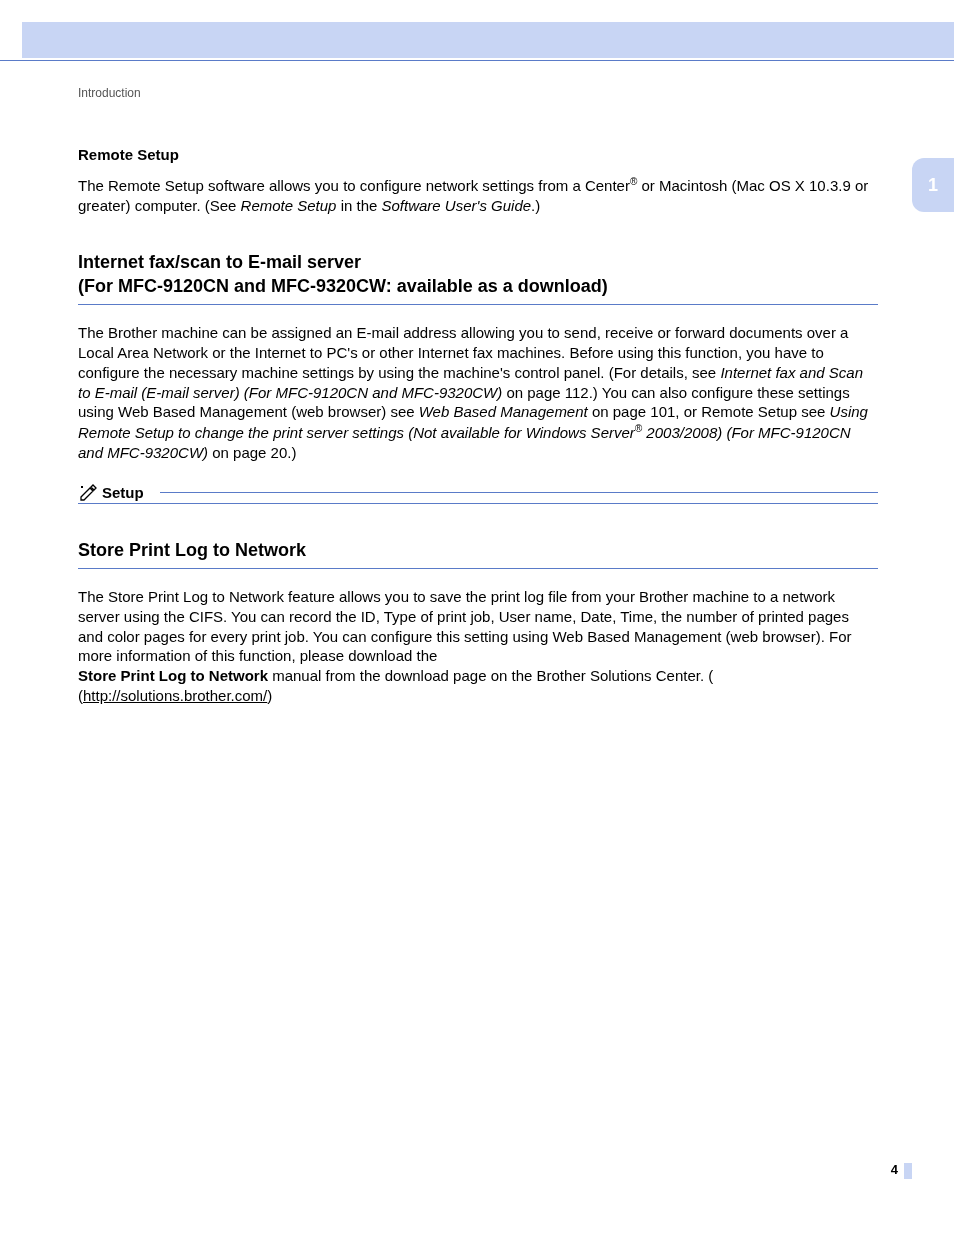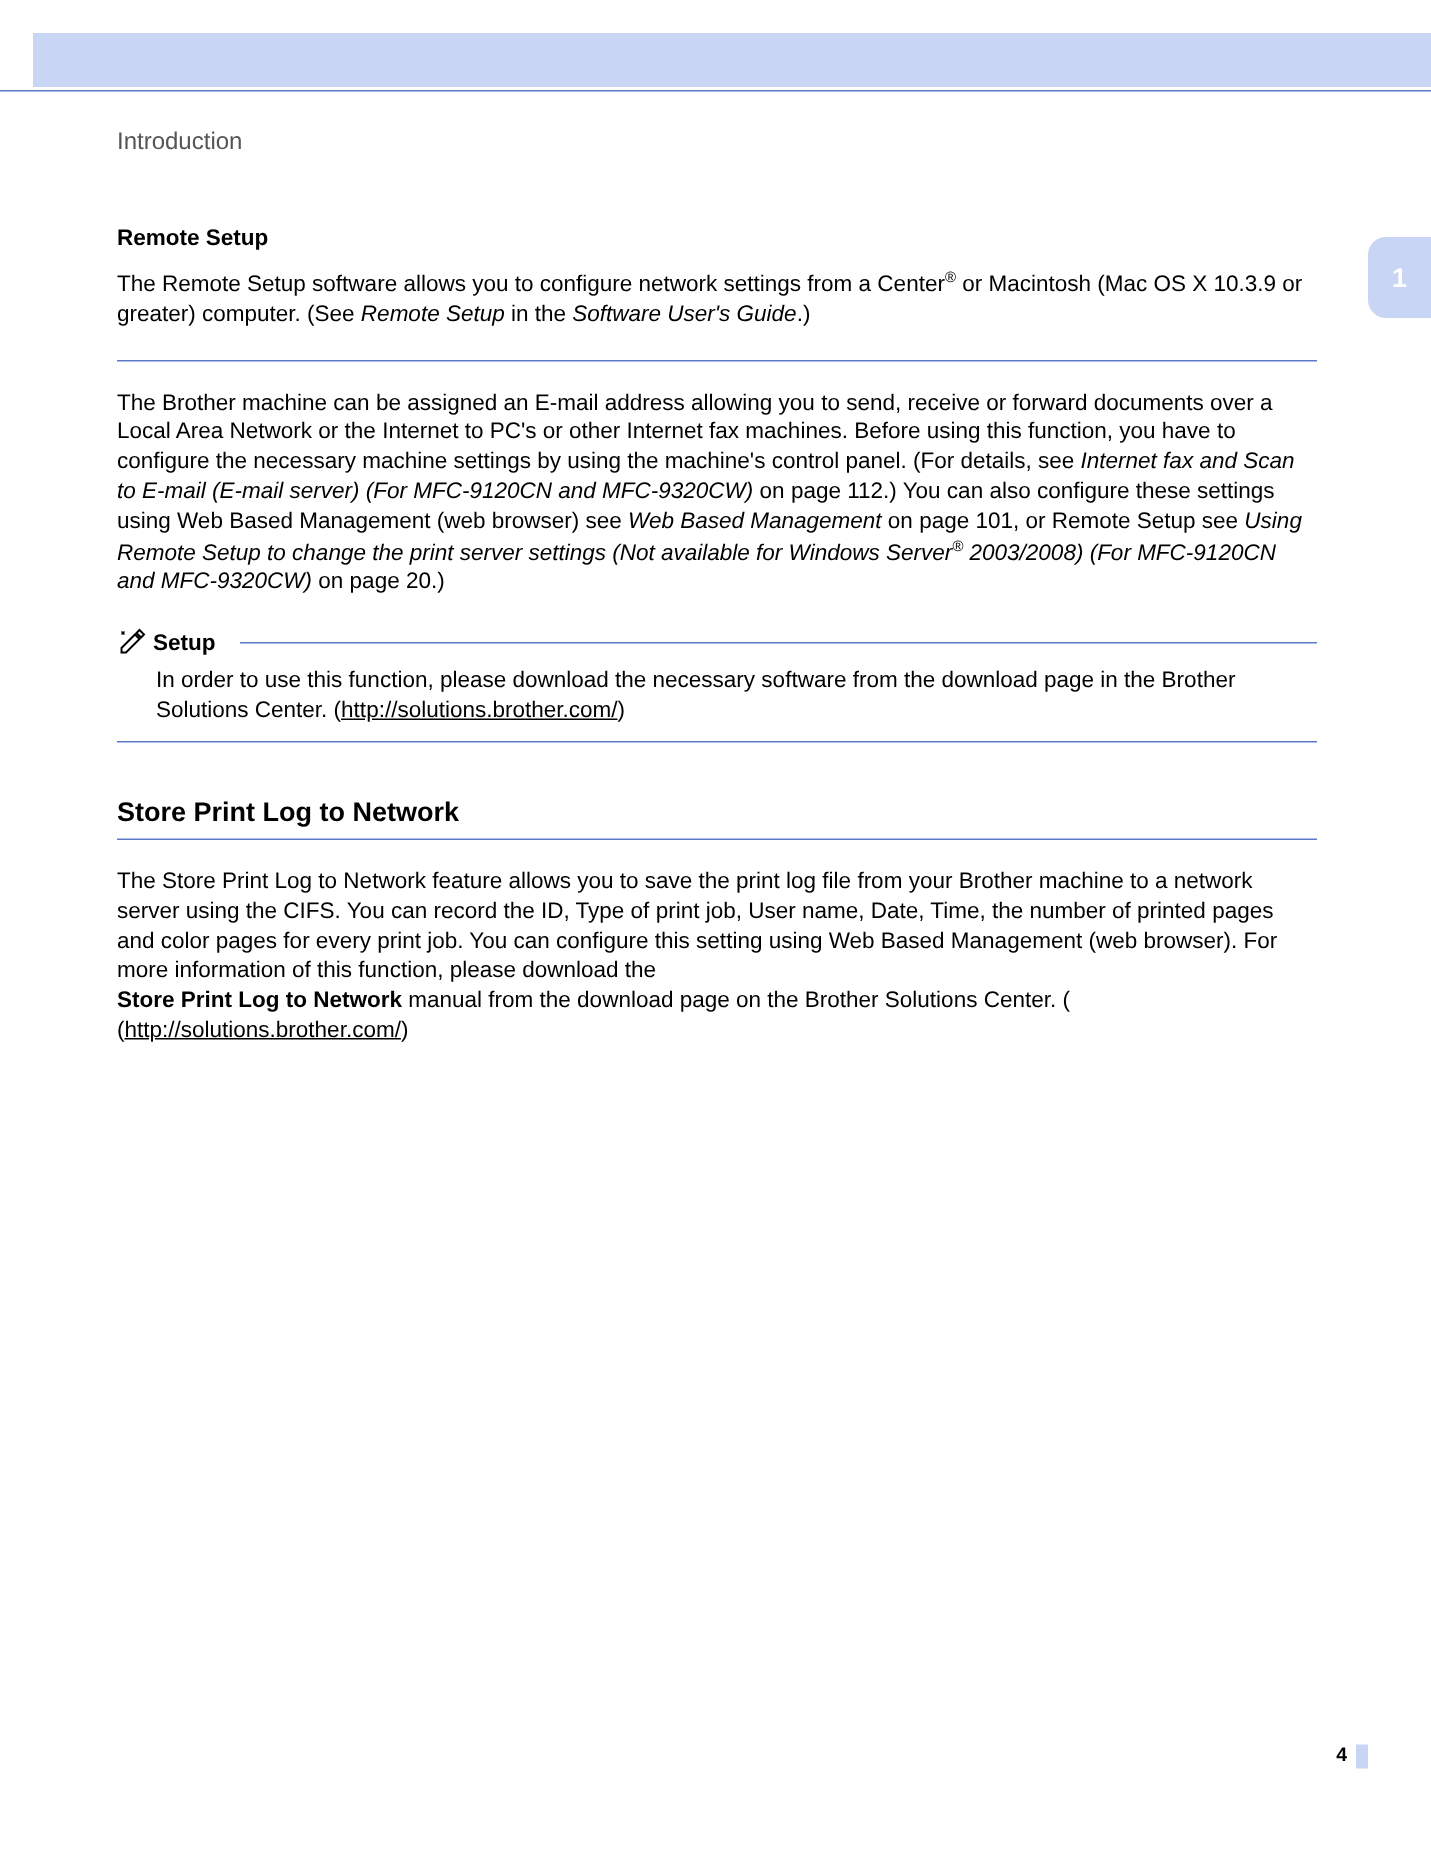--- a/index.html
+++ b/index.html
@@ -43,21 +43,21 @@
     font-weight: bold;
     color: #fff;
   }
   .content {
     position: absolute;
     top: 86px;
     left: 78px;
     width: 800px;
   }
   .breadcrumb {
-    font-size: 16px;
+    font-size: 12px;
     color: #555;
     margin-bottom: 46px;
   }
   .subheading {
     font-size: 15px;
     font-weight: bold;
     margin-bottom: 12px;
   }
   .body-text {
     font-size: 15px;
@@ -141,40 +141,41 @@
 </div>
 
 <div class="content">
   <div class="breadcrumb">Introduction</div>
 
   <div class="subheading">Remote Setup</div>
   <p class="body-text">
     <span>The Remote Setup software allows you to configure network settings from a Center</span><sup>®</sup><span> or Macintosh (Mac OS X 10.3.9 or greater) computer. (See </span><span class="italic">Remote Setup</span><span> in the </span><span class="italic">Software User's Guide</span><span>.)</span>
   </p>
 
+  <div class="section-heading">
+    <span>Internet fax/scan to E-mail server</span><br>
+    <span>(For MFC-9120CN and MFC-9320CW: available as a download)</span>
+  </div>
   <div class="blue-rule"></div>
 
   <p class="body-text">
     <span>The Brother machine can be assigned an E-mail address allowing you to send, receive or forward documents over a Local Area Network or the Internet to PC's or other Internet fax machines. Before using this function, you have to configure the necessary machine settings by using the machine's control panel. (For details, see </span><span class="italic">Internet fax and Scan to E-mail (E-mail server) (For MFC-9120CN and MFC-9320CW)</span><span> on page 112.) You can also configure these settings using Web Based Management (web browser) see </span><span class="italic">Web Based Management</span><span> on page 101, or Remote Setup see </span><span class="italic">Using Remote Setup to change the print server settings (Not available for Windows Server</span><sup class="italic">®</sup><span class="italic"> 2003/2008) (For MFC-9120CN and MFC-9320CW)</span><span> on page 20.)</span>
   </p>
 
   <div class="note-block">
     <div class="note-header">
       <span class="note-icon">
         <svg viewBox="0 0 20 20" width="20" height="20">
             <path d="M3 14 L12 5 L15 8 L6 17 L3 17 Z M13 4 L15 2 L18 5 L16 7 Z" fill="none" stroke="#000" stroke-width="1.3"></path>
             <path d="M5 3 L3 5 M3 3 L5 5" stroke="#000" stroke-width="1"></path>
           </svg>
       </span>
       <span class="note-label">Setup</span>
       <span class="note-line"></span>
     </div>
-    <div class="note-body">
-      <span>In order to use this function, please download the necessary software from the download page in the Brother Solutions Center. (</span><span class="underline">http://solutions.brother.com/</span><span>)</span>
-    </div>
     <div class="note-bottom-line"></div>
   </div>
 
   <div class="section-heading">Store Print Log to Network</div>
   <div class="blue-rule"></div>
 
   <p class="body-text">
     <span>The Store Print Log to Network feature allows you to save the print log file from your Brother machine to a network server using the CIFS. You can record the ID, Type of print job, User name, Date, Time, the number of printed pages and color pages for every print job. You can configure this setting using Web Based Management (web browser). For more information of this function, please download the </span><br><span class="bold">Store Print Log to Network</span><span> manual from the download page on the Brother Solutions Center. (</span><br>(<span class="underline">http://solutions.brother.com/</span><span>)</span>
   </p>
 </div>

